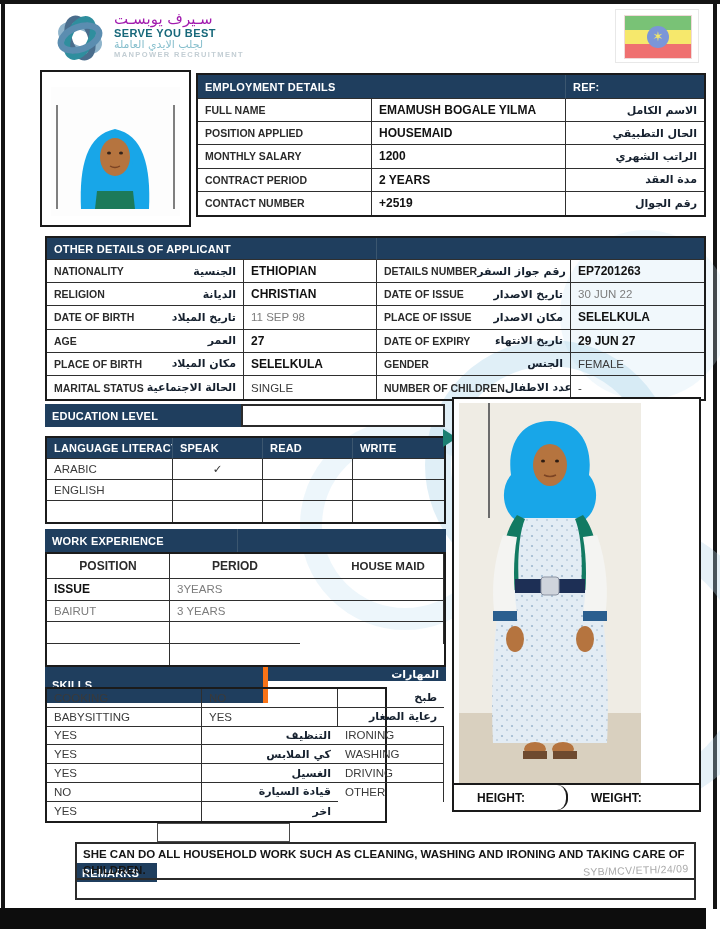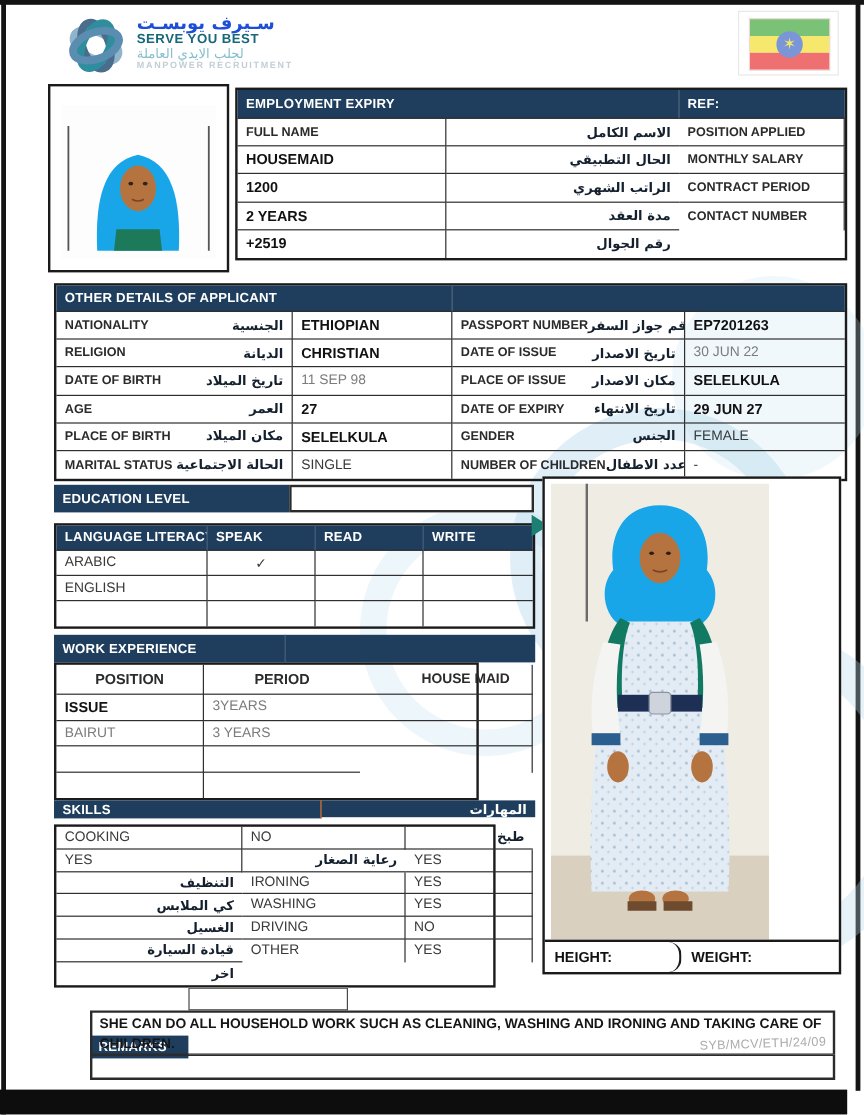--- a/index.html
+++ b/index.html
@@ -17,21 +17,21 @@
   
   .wm{position:absolute;border-radius:50%;pointer-events:none;}
   .wm1{left:425px;top:340px;width:250px;height:250px;border:26px solid rgba(178,214,235,0.40);}
   .wm2{left:480px;top:520px;width:290px;height:290px;border:30px solid rgba(178,214,235,0.33);}
   .wm3{left:300px;top:420px;width:210px;height:210px;border:22px solid rgba(190,222,240,0.28);}
   .wm4{left:560px;top:230px;width:170px;height:170px;background:rgba(200,228,244,0.25);}
 
   
   .logo-wrap{position:absolute;left:52px;top:10px;display:flex;gap:6px;}
   .logo-text{padding-top:2px;line-height:1.05;}
-  .lt-ar{font-size:15px;font-weight:bold;color:#1d4ed8;letter-spacing:1px;}
+  .lt-ar{font-size:15px;font-weight:normal;color:#a21caf;letter-spacing:1px;}
   .lt-en{font-size:11px;font-weight:bold;color:#17687a;letter-spacing:0.4px;}
   .lt-ar2{font-size:11px;color:#87bfcd;}
   .lt-en2{font-size:7.5px;font-weight:bold;color:#c3ced4;letter-spacing:1.4px;}
 
   .flag-box{position:absolute;left:615px;top:9px;width:84px;height:54px;background:#fff;border:1px solid #e8e8e8;}
   .flag{position:absolute;left:9px;top:6px;width:66px;height:42px;box-shadow:0 0 0 1px #f0d9d9;}
   .flag .st{width:100%;height:14px;}
   .st-g{background:#79c276;} .st-y{background:#f6e86c;} .st-r{background:#ef7070;}
   .flag .emblem{position:absolute;left:22px;top:10px;width:22px;height:22px;border-radius:50%;background:#7b96d8;color:#f3e76a;font-size:13px;line-height:22px;text-align:center;}
 
@@ -49,21 +49,21 @@
   .val-g{font-size:11.5px;color:#7c7c7c;}
   .arlab{font-size:11px;font-weight:bold;color:#15202e;}
   .cell.ar-right{justify-content:flex-end;}
   .cell.center{justify-content:center;}
   .split{justify-content:space-between;}
 
   
   .photo-box{position:absolute;left:40px;top:70px;width:151px;height:157px;border:2px solid #1a1a1a;background:#fff;}
   .body-box{position:absolute;left:452px;top:397px;width:249px;height:415px;border:2px solid #1a1a1a;background:#fff;}
   .hw-row{position:absolute;left:0;bottom:0;width:100%;height:27px;border-top:2px solid #1a1a1a;display:flex;}
-  .hw-cell{font-size:12px;font-weight:bold;color:#111;display:flex;align-items:center;padding-left:8px;border-radius:11px;}
+  .hw-cell{font-size:12px;font-weight:bold;color:#111;display:flex;align-items:center;padding-left:23px;border-radius:11px;}
   .hw-h{width:114px;border-right:2px solid #1a1a1a;}
   .hw-w{flex:1;}
   .marker-tri{position:absolute;left:443px;top:429px;width:0;height:0;border-top:9px solid transparent;border-bottom:9px solid transparent;border-left:14px solid #1b7f72;}
 
   
   .remarks-title{position:absolute;left:75px;top:823px;width:82px;height:19px;margin-top:40px;}
   .remarks-spacer{position:absolute;left:157px;top:823px;width:133px;height:19px;border:1px solid #4a4a4a;background:#fff;}
   .remarks-text{position:absolute;left:75px;top:842px;width:621px;height:37px;border:2px solid #2b2b2b;border-bottom:1px solid #2b2b2b;font-size:11.5px;font-weight:bold;color:#151515;line-height:16px;padding:2px 6px;}
   .remarks-empty{position:absolute;left:75px;top:879px;width:621px;height:21px;border:2px solid #2b2b2b;border-top:1px solid #2b2b2b;}
   .ref-code{position:absolute;left:583px;top:864px;font-size:10.5px;color:#ababab;transform:rotate(-2deg);letter-spacing:0.3px;}
@@ -123,24 +123,25 @@
         <ellipse cx="64" cy="70" rx="15" ry="19" fill="#b5743f"></ellipse>
         <ellipse cx="58" cy="66" rx="2" ry="1.6" fill="#33221a"></ellipse>
         <ellipse cx="70" cy="66" rx="2" ry="1.6" fill="#33221a"></ellipse>
         <path d="M59 79 q5 3 10 0" stroke="#7c4424" stroke-width="1.4" fill="none"></path>
       </svg>
     </span>
   </div>
 
   <div class="sec" style="left:196px;top:73px;">
     <div class="tbl" style="width:510px;grid-template-columns:174px 194px 138px;grid-template-rows:24px repeat(5,23.2px);">
-      <div class="cell hcell navy" style="grid-column:1/3;border-right:1px solid #3b566f;">EMPLOYMENT EXPIRY</div>
+      <div class="cell hcell navy" style="grid-column:1/3;border-right:1px solid #3b566f;">EMPLOYMENT DETAILS</div>
       <div class="cell hcell navy last-col">REF:</div>
 
       <div class="cell lab">FULL NAME</div>
+      <div class="cell val-b">EMAMUSH BOGALE YILMA</div>
       <div class="cell ar-right arlab ar last-col">الاسم الكامل</div>
 
       <div class="cell lab">POSITION APPLIED</div>
       <div class="cell val-b">HOUSEMAID</div>
       <div class="cell ar-right arlab ar last-col">الحال التطبيقي</div>
 
       <div class="cell lab">MONTHLY SALARY</div>
       <div class="cell val-b">1200</div>
       <div class="cell ar-right arlab ar last-col">الراتب الشهري</div>
 
@@ -158,21 +159,21 @@
     <div class="tbl" style="width:661px;grid-template-columns:197px 133px 194px 133px;grid-template-rows:22px repeat(6,23.2px);">
       <div class="cell hcell navy" style="grid-column:1/3;border-right:1px solid #3b566f;">OTHER DETAILS OF APPLICANT</div>
       <div class="cell hcell navy last-col" style="grid-column:3/5;"></div>
 
       <div class="cell split">
           <span class="lab">NATIONALITY</span>
           <span class="arlab ar">الجنسية</span>
         </div>
       <div class="cell val-b">ETHIOPIAN</div>
       <div class="cell split">
-          <span class="lab">PASSPORT NUMBER</span>
+          <span class="lab">DETAILS NUMBER</span>
           <span class="arlab ar">رقم جواز السفر</span>
         </div>
       <div class="cell val-b last-col">EP7201263</div>
 
       <div class="cell split">
           <span class="lab">RELIGION</span>
           <span class="arlab ar">الديانة</span>
         </div>
       <div class="cell val-b">CHRISTIAN</div>
       <div class="cell split">
@@ -252,21 +253,21 @@
       <div class="cell last-row"></div>
       <div class="cell last-col last-row"></div>
     </div>
   </div>
 
   <div class="sec" style="left:45px;top:529px;width:401px;height:23px;display:flex;">
     <div class="navy hcell" style="width:193px;height:23px;border-right:1px solid #3b566f;">WORK EXPERIENCE</div>
     <div class="navy" style="flex:1;height:23px;"></div>
   </div>
   <div class="sec" style="left:45px;top:552px;">
-    <div class="tbl" style="width:354px;grid-template-columns:123px 130px 144px;grid-template-rows:25px repeat(4,21.5px);">
+    <div class="tbl" style="width:401px;grid-template-columns:123px 130px 144px;grid-template-rows:25px repeat(4,21.5px);">
       <div class="cell center lab" style="font-size:12px;">POSITION</div>
       <div class="cell center lab last-col" style="font-size:12px;">PERIOD</div>
 
       <div class="cell center val-n" style="font-weight:bold;color:#2b2b2b;padding-left:40px;">HOUSE MAID</div>
       <div class="cell val-b">ISSUE</div>
       <div class="cell val-g last-col">3YEARS</div>
 
       <div class="cell"></div>
       <div class="cell val-g">BAIRUT</div>
       <div class="cell val-g last-col">3 YEARS</div>
@@ -275,29 +276,30 @@
       <div class="cell"></div>
       <div class="cell last-col"></div>
 
       <div class="cell last-row"></div>
       <div class="cell last-row"></div>
       <div class="cell last-col last-row"></div>
     </div>
   </div>
 
   <div class="sec" style="left:45px;top:667px;width:401px;height:20px;display:flex;">
-    <div class="navy hcell" style="width:223px;height:15px;border-right:1px solid #f97316;">SKILLS</div>
+    <div class="navy hcell" style="width:223px;height:36px;border-right:5px solid #f97316;">SKILLS</div>
     <div class="navy hcell ar" style="flex:1;height:14px;justify-content:flex-end;">المهارات</div>
   </div>
   <div class="sec" style="left:45px;top:687px;">
-    <div class="tbl" style="width:368px;grid-template-columns:155px 136px 106px;grid-template-rows:repeat(7,18.8px);">
+    <div class="tbl" style="width:342px;grid-template-columns:155px 136px 106px;grid-template-rows:repeat(7,18.8px);">
       <div class="cell val-n">COOKING</div>
       <div class="cell val-n">NO</div>
       <div class="cell ar-right arlab ar last-col">طبخ</div>
 
+      <div class="cell val-n">BABYSITTING</div>
       <div class="cell val-n">YES</div>
       <div class="cell ar-right arlab ar last-col">رعاية الصغار</div>
 
       <div class="cell val-n">YES</div>
       <div class="cell ar-right arlab ar last-col">التنظيف</div>
 
       <div class="cell val-n">IRONING</div>
       <div class="cell val-n">YES</div>
       <div class="cell ar-right arlab ar last-col">كي الملابس</div>
 

